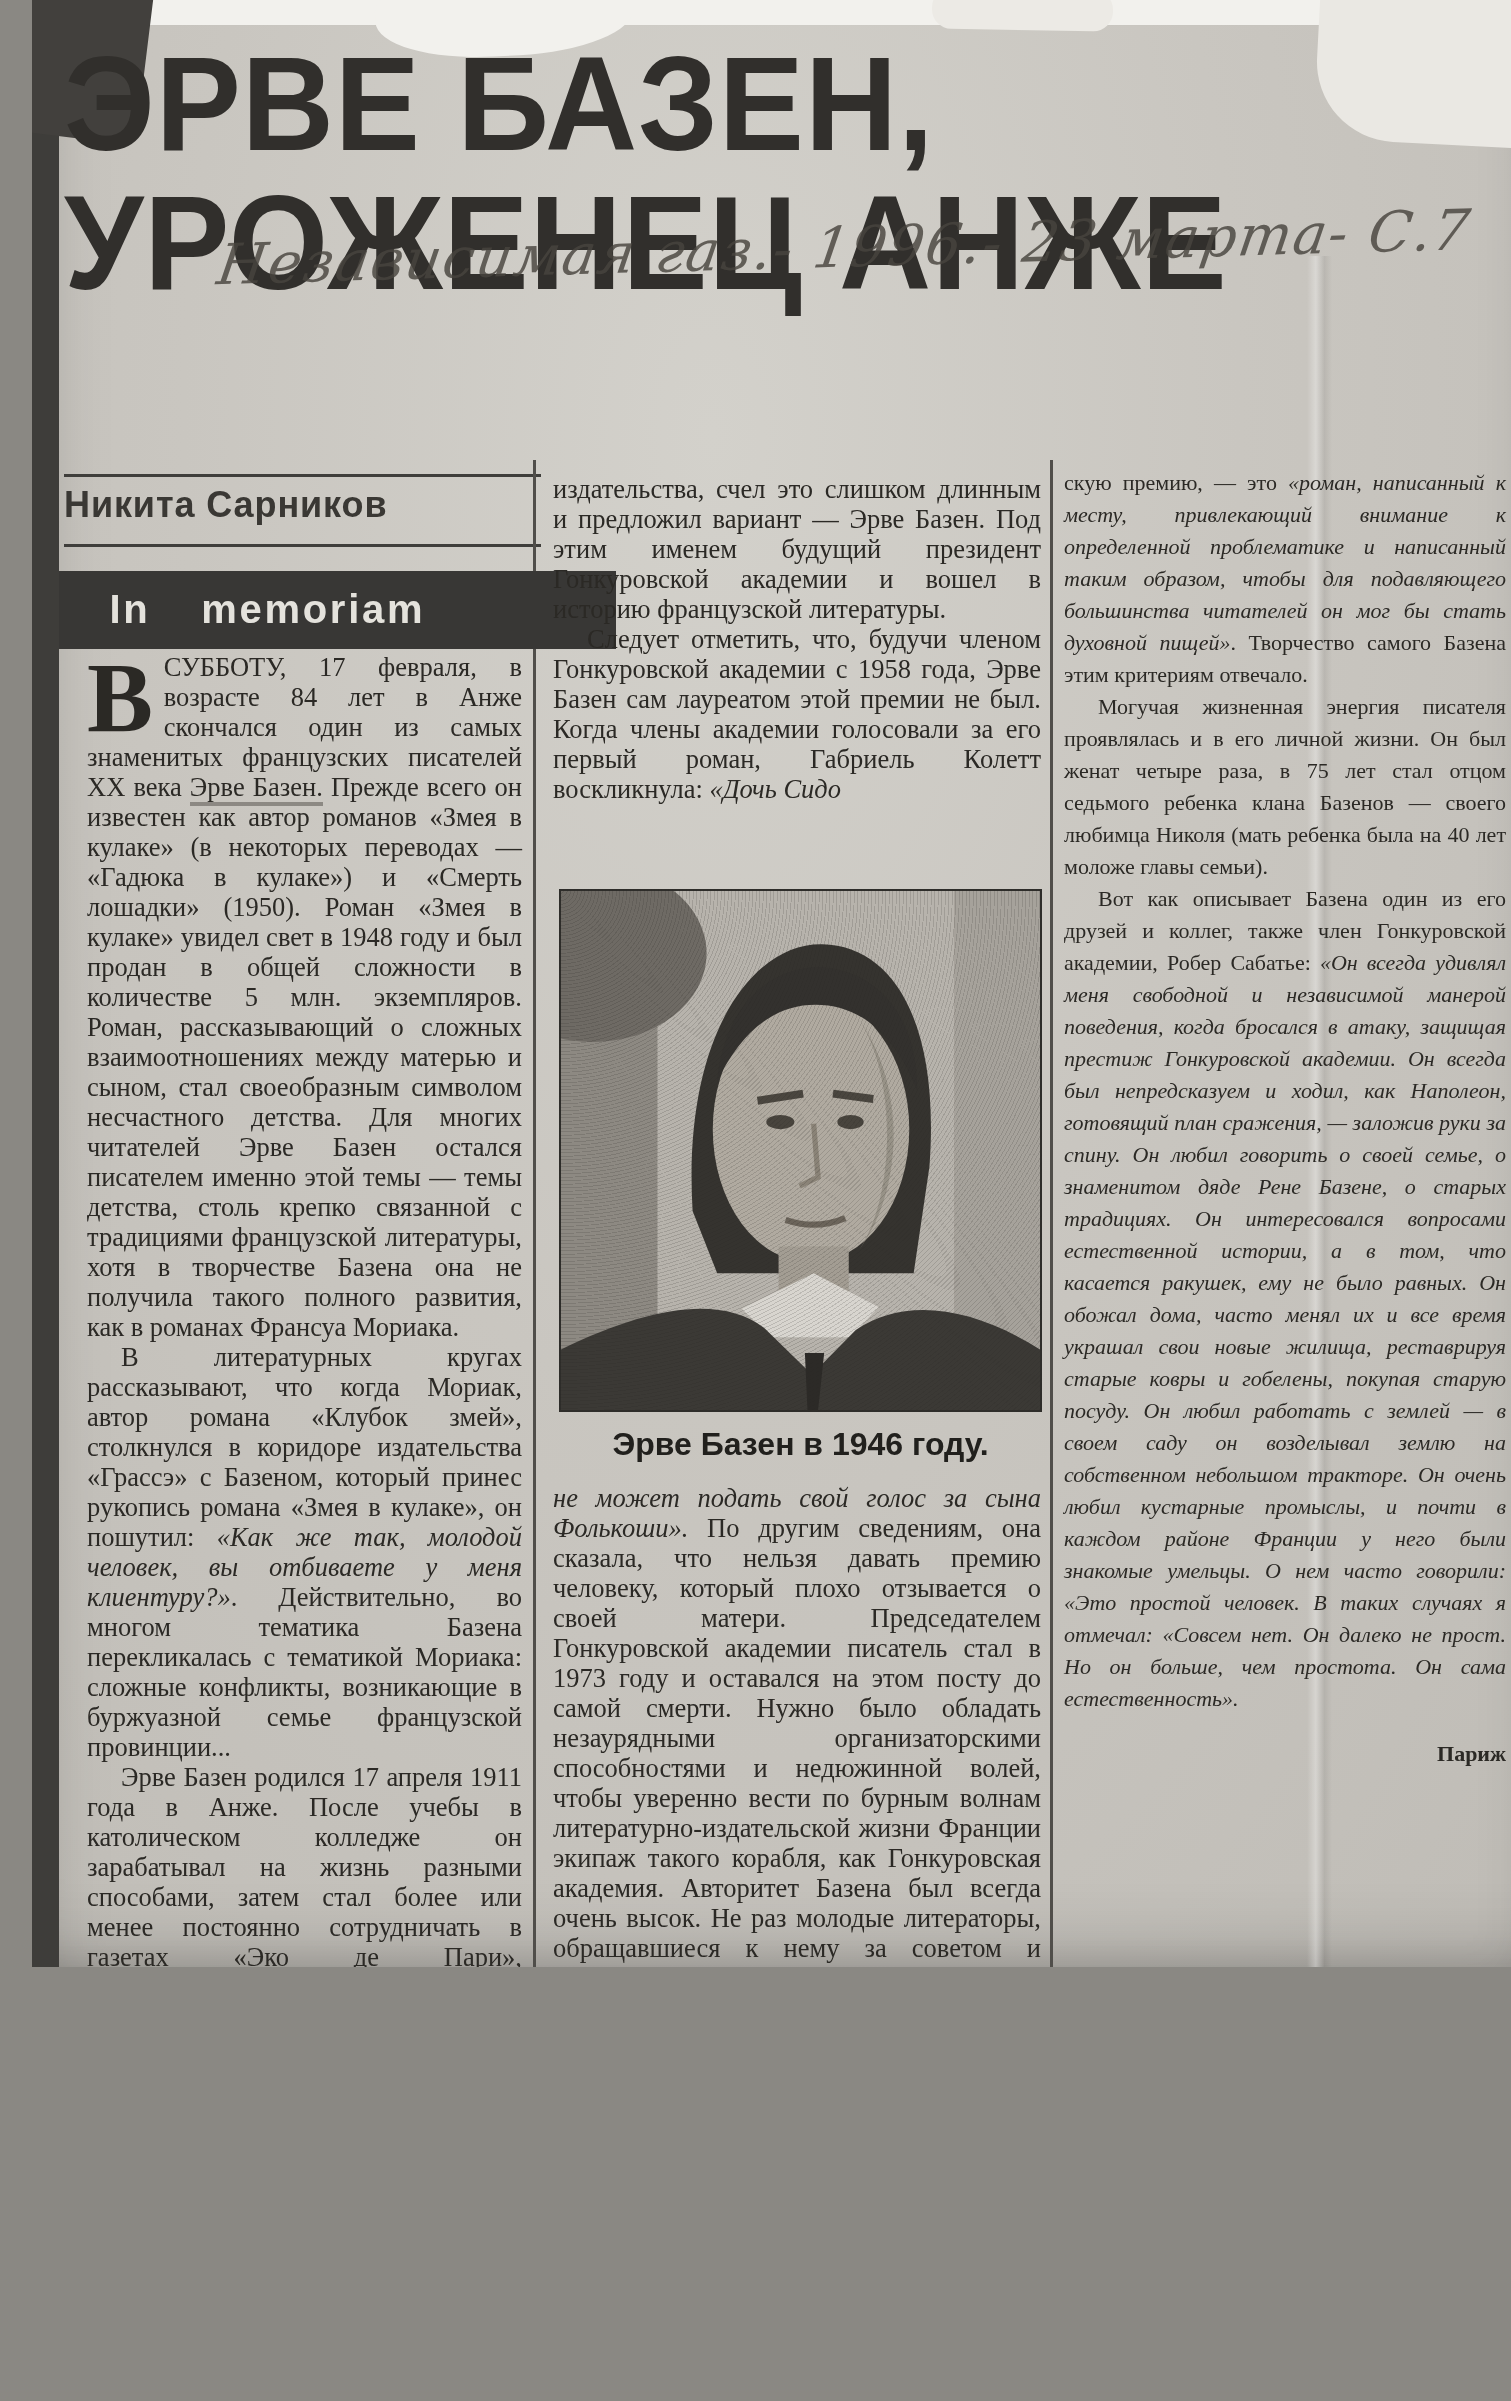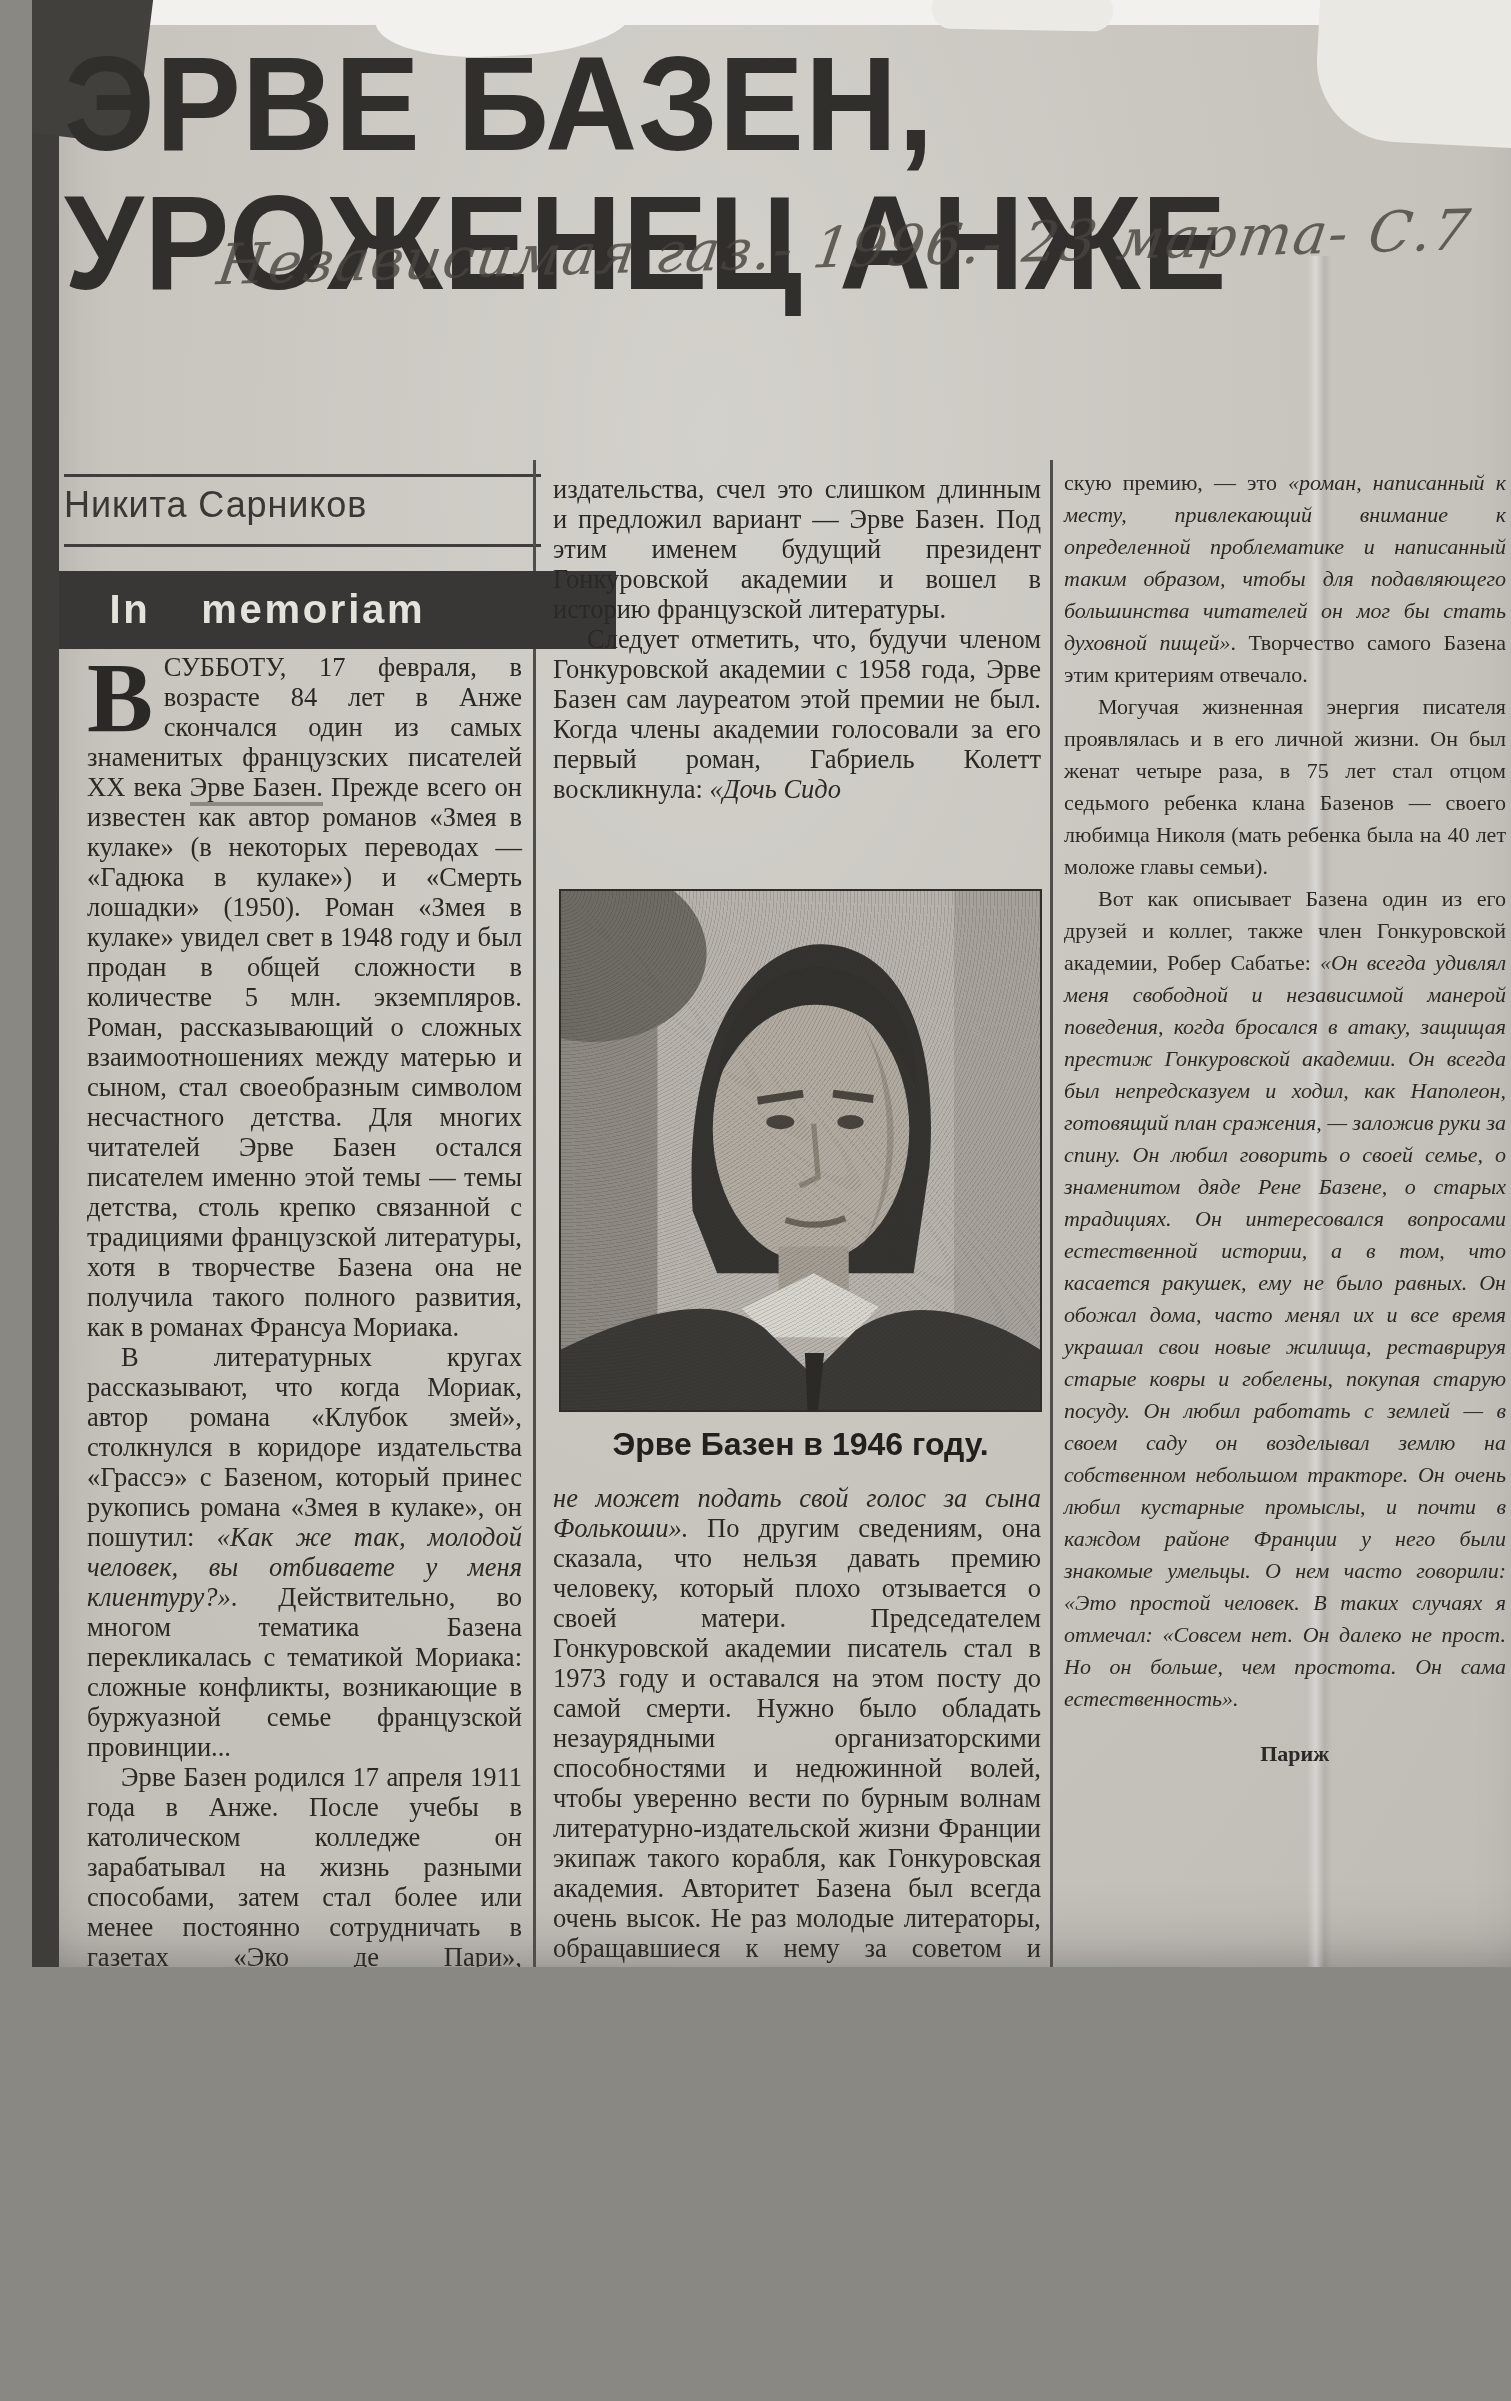--- a/index.html
+++ b/index.html
@@ -28,21 +28,21 @@
   
   .handwriting{left:186px;top:216px;width:1149px;
                font-family:"DejaVu Serif",serif;font-style:italic;
                font-size:56px;color:rgba(72,68,62,.82);
                transform:rotate(-1.6deg) skewX(-10deg);letter-spacing:1.8px;white-space:nowrap;}
   
   .rule{background:#3f3e3b;height:2.7px;}
   .rule-a{left:32px;top:474px;width:477px;}
   .rule-b{left:32px;top:544px;width:477px;}
   .author{left:32px;top:484px;width:477px;font-family:"Liberation Sans",sans-serif;
-          font-weight:normal;font-size:36px;color:#3a3834;letter-spacing:0.9px;}
+          font-weight:bold;font-size:36px;color:#3a3834;letter-spacing:0.9px;}
   
   .banner{left:26.5px;top:571px;width:557px;height:78px;background:#383735;}
   .banner span{display:block;padding-left:51px;color:#e4e2dc;
                font-family:"Liberation Sans",sans-serif;font-weight:bold;
                font-size:40px;line-height:76px;letter-spacing:2.7px;word-spacing:37px;}
   
   .divider{width:2.7px;background:#504e4a;top:460px;height:1927px;}
   .div1{left:501px;}
   .div2{left:1018px;}
   
@@ -59,21 +59,21 @@
   .dropcap{float:left;font-weight:bold;font-size:99px;line-height:.78;
            margin:7px 10.6px 0 0;color:#2b2925;}
   
   .photo-frame{left:527px;top:889px;width:483px;height:523px;
                border:2.7px solid #2e2d2a;box-sizing:border-box;background:#b0aca5;overflow:hidden;}
   .photo-frame svg{display:block;width:100%;height:100%;}
   .photo-grain{left:527px;top:889px;width:483px;height:523px;pointer-events:none;
                background:repeating-radial-gradient(circle at 0.9px 0.9px, rgba(40,38,35,.16) 0 0.9px, rgba(0,0,0,0) 0.9px 3.5px);}
   .caption{left:527px;top:1425px;width:483px;text-align:center;color:#21201d;
            font-family:"Liberation Sans",sans-serif;font-weight:bold;font-size:32px;line-height:39px;}
-  .dateline{font-weight:bold;margin-top:23px !important;text-indent:19.4px !important;text-align:center;}
+  .dateline{font-weight:bold;margin-top:23px !important;text-indent:19.4px !important;text-align:right;}
 </style>
 </head>
 <body>
 
 <div class="page">
 
   <div class="abs edge-left"></div>
   <div class="abs torn-top"></div>
   <div class="abs torn-blob"></div>
   <div class="abs torn-mid"></div>

